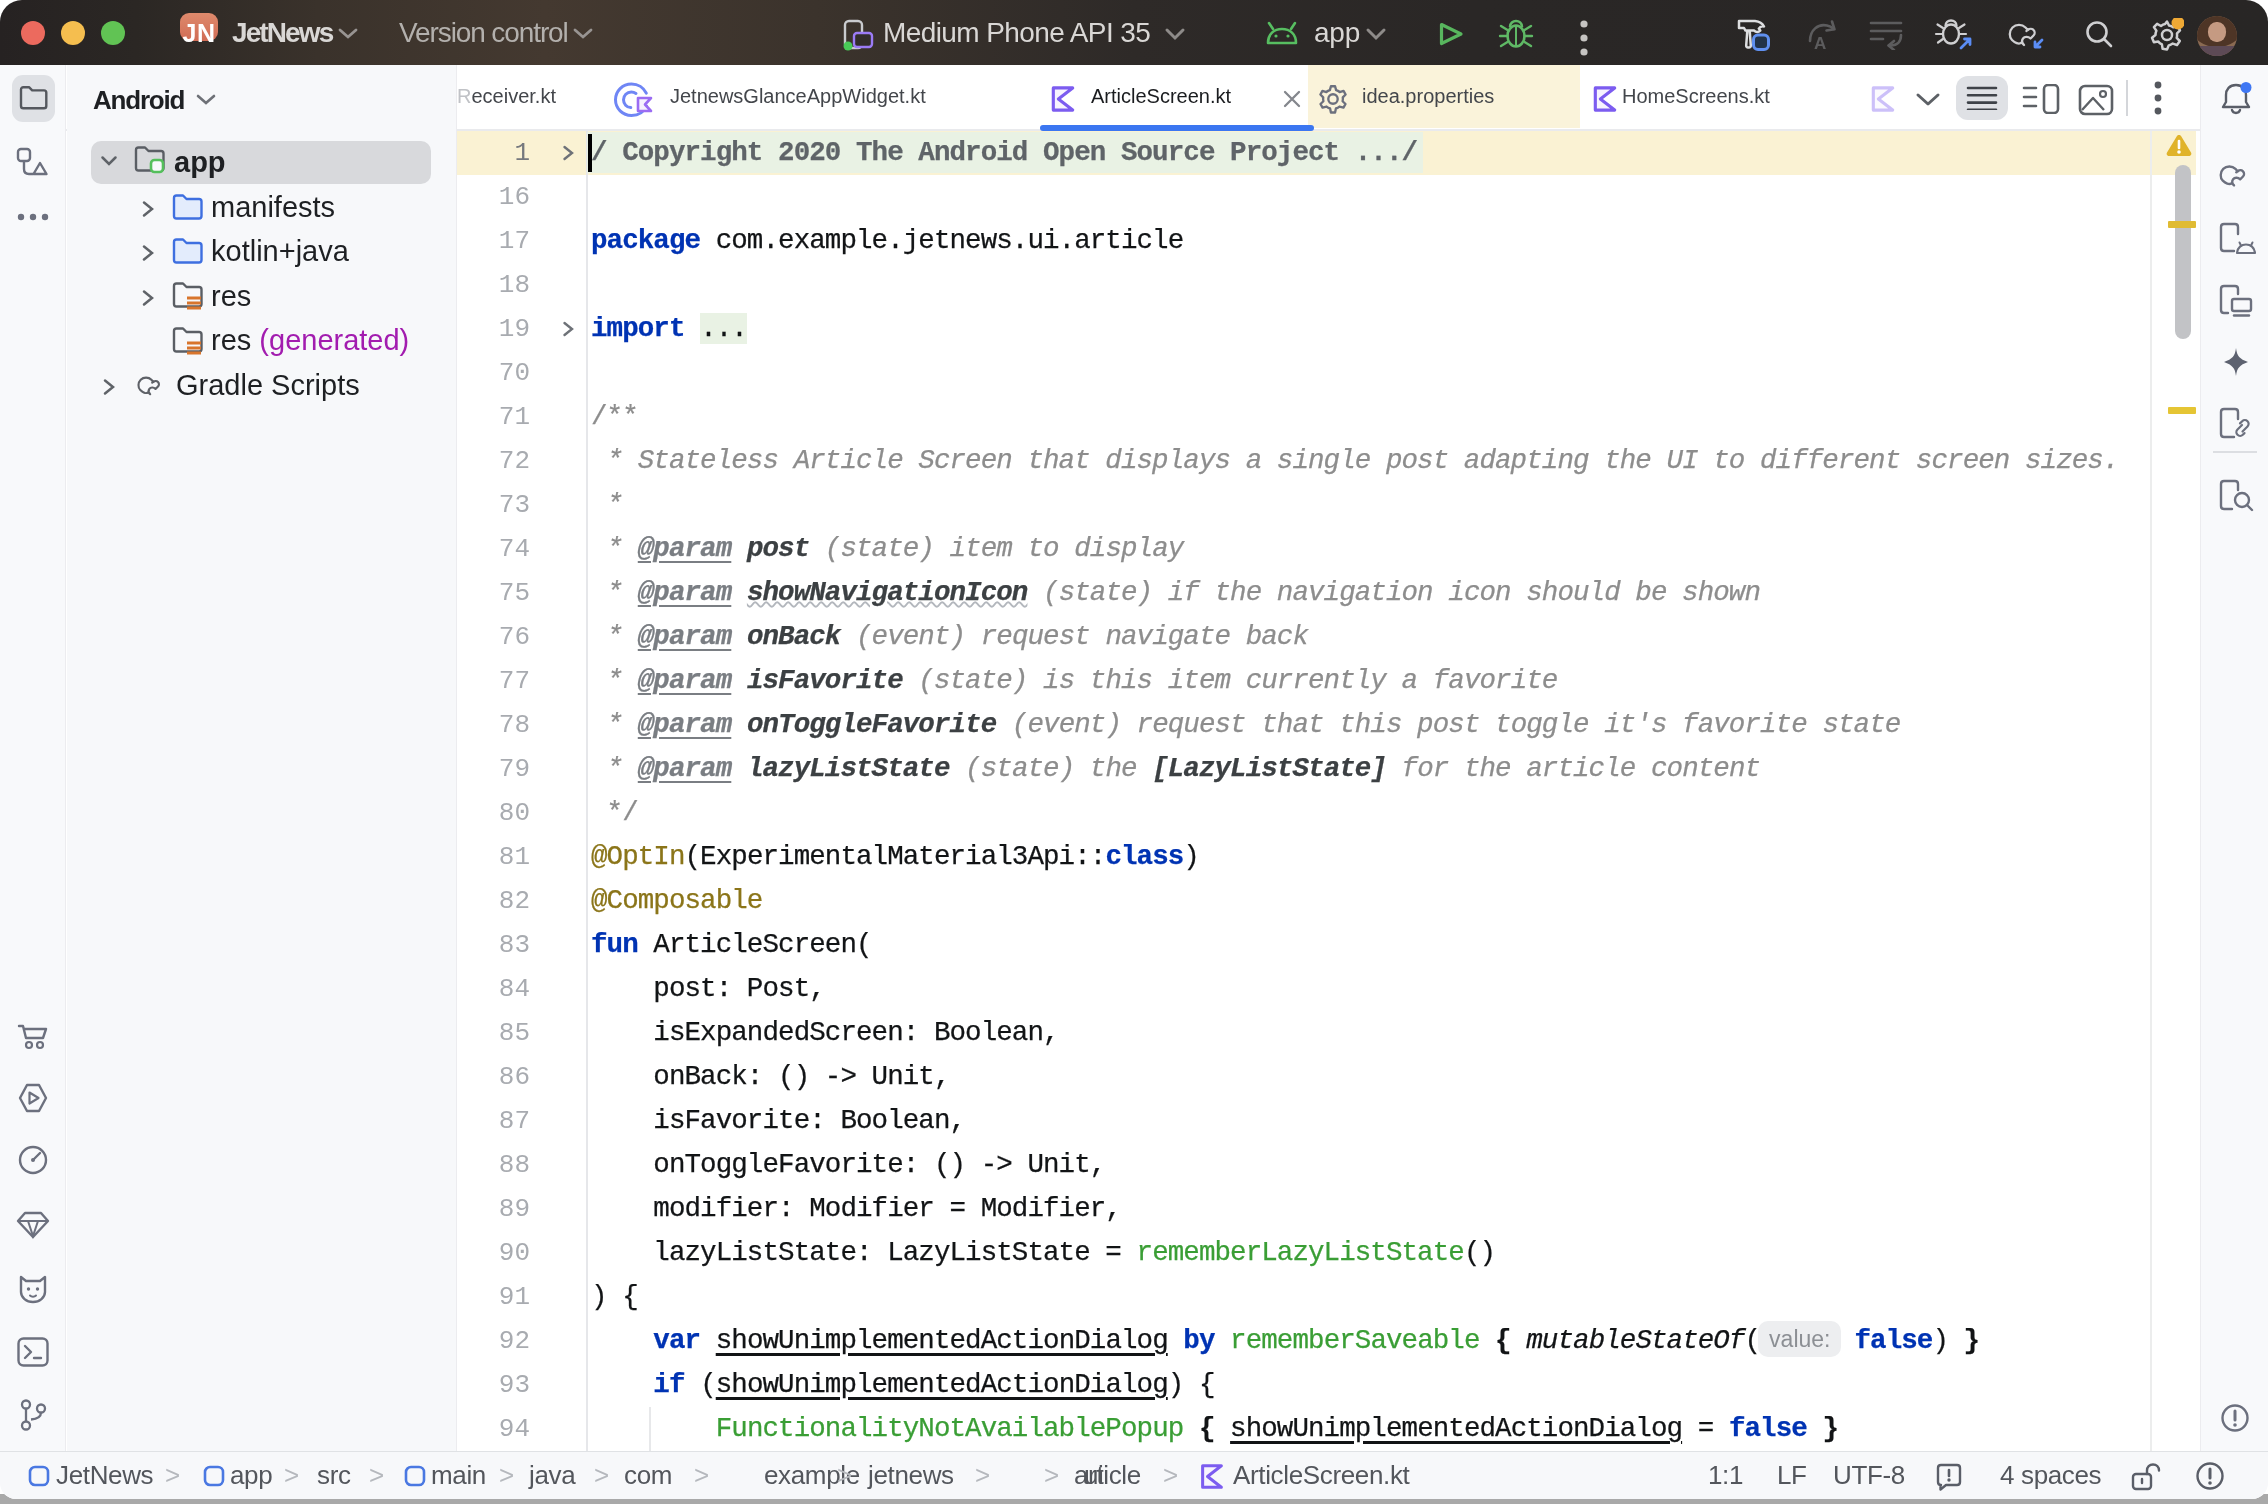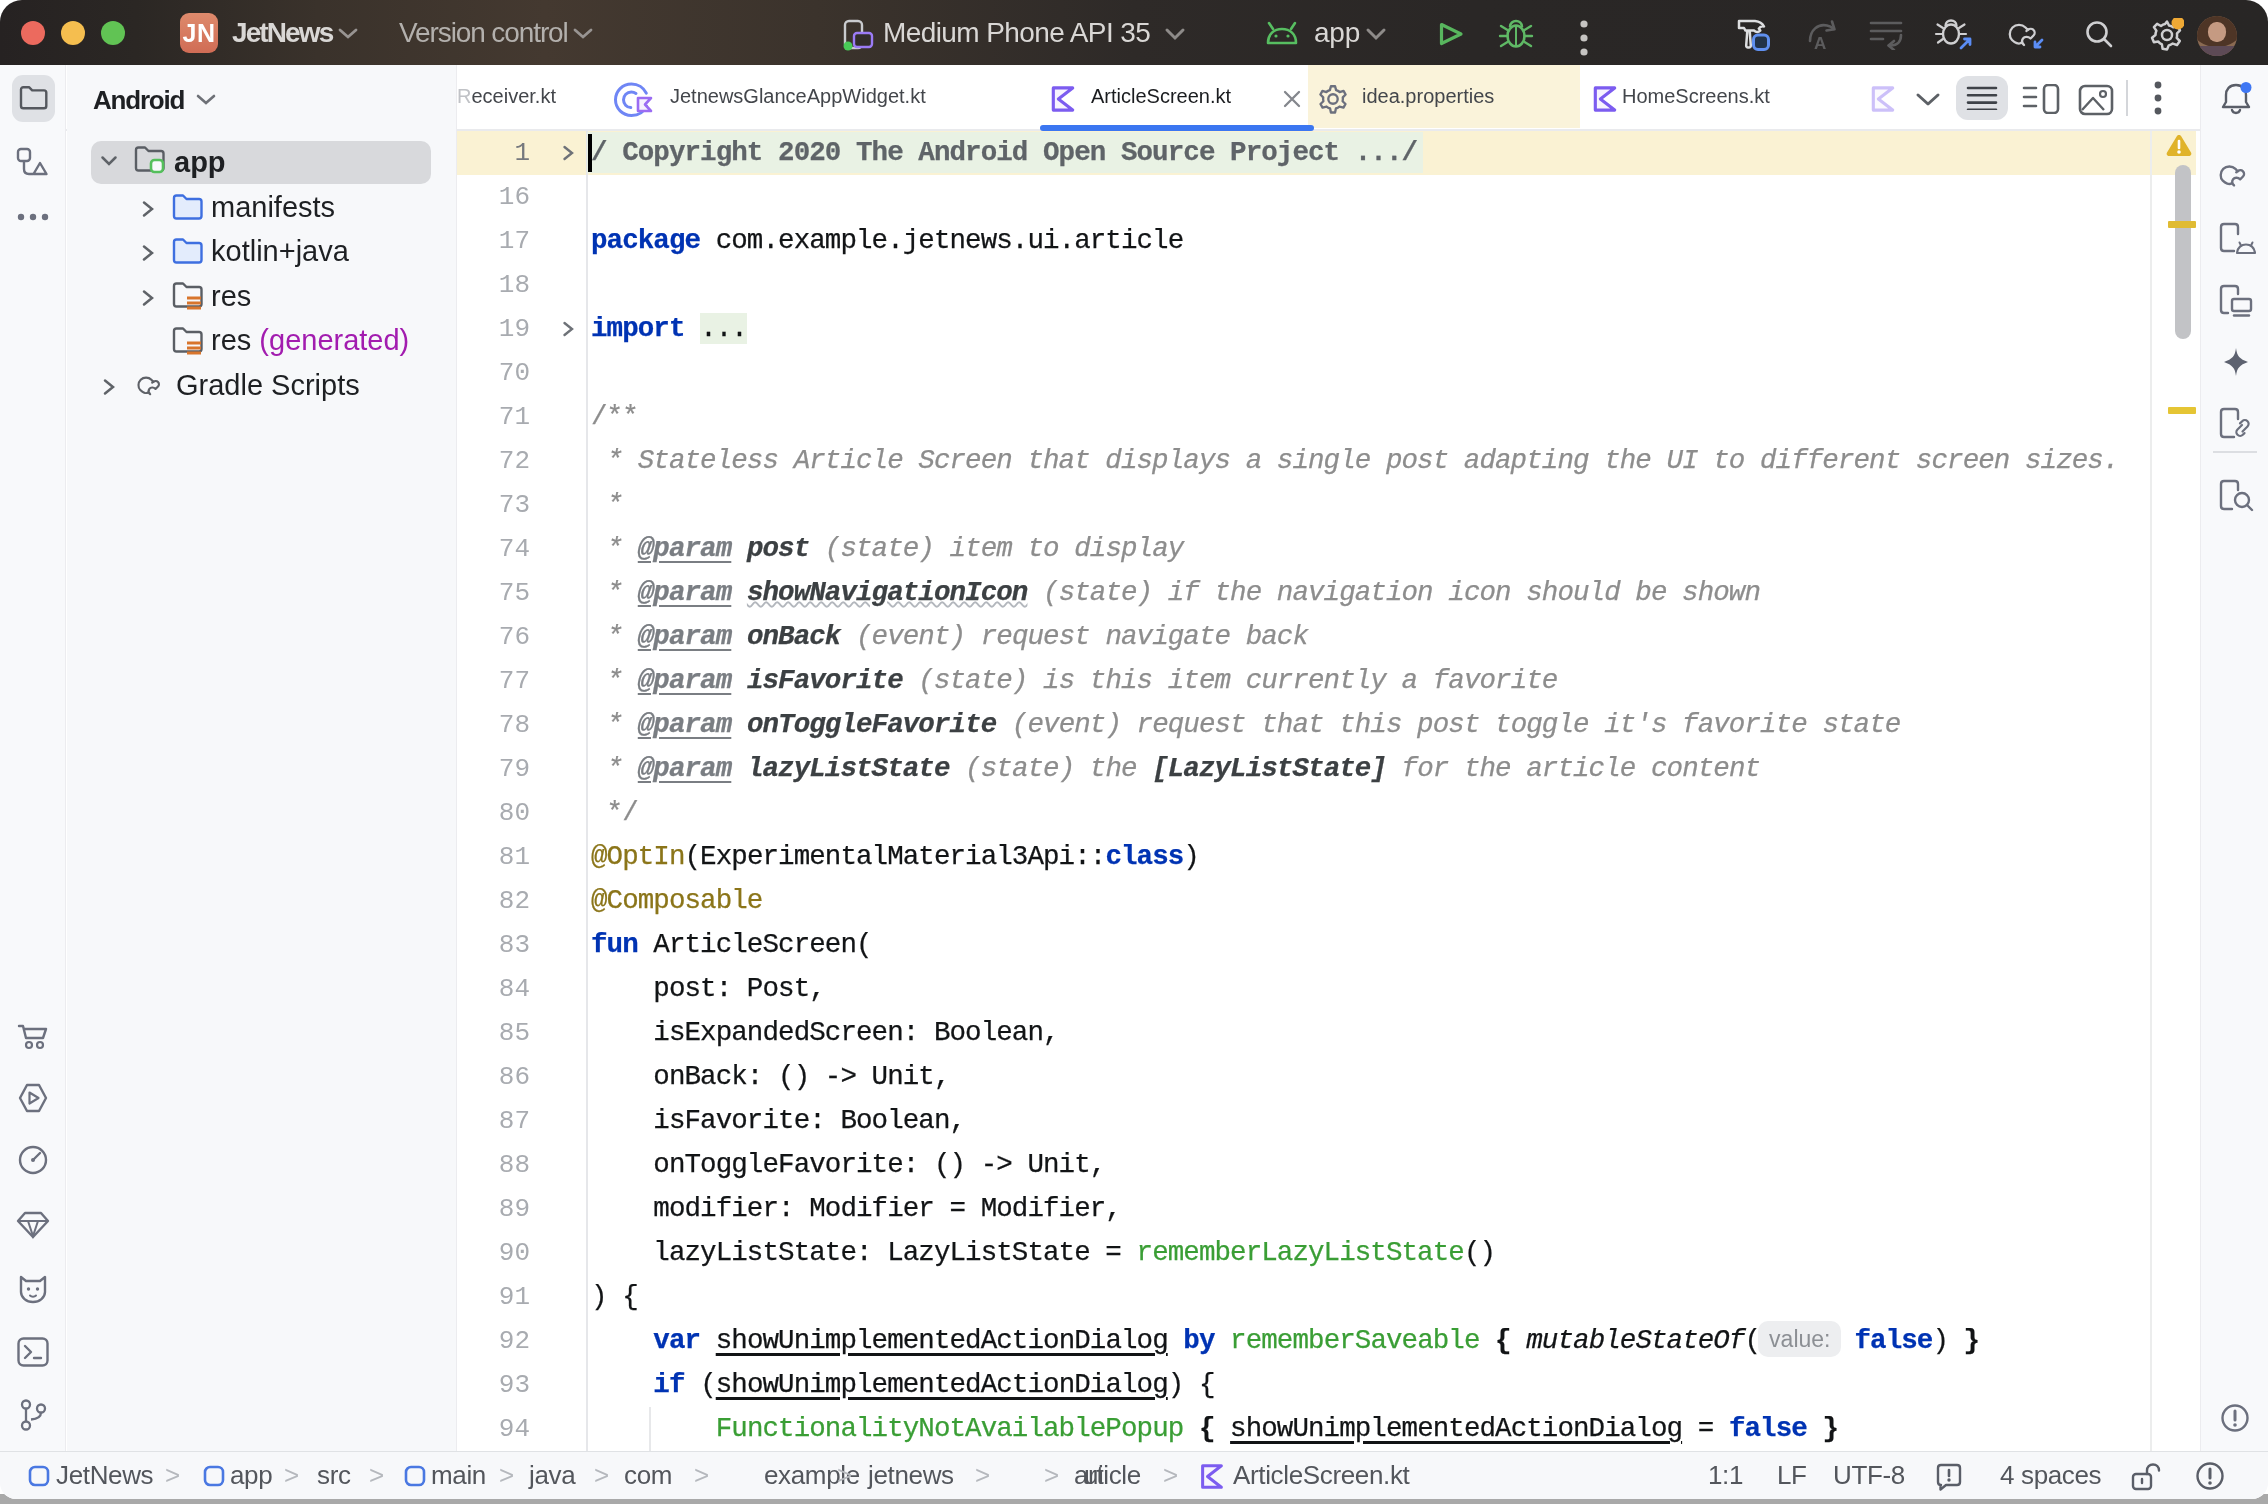--- a/index.html
+++ b/index.html
@@ -9,21 +9,21 @@
   #bottomedge { left:0; top:1494px; width:2268px; height:10px; background:#a9a9a9; }
   #win { left:0; top:0; width:2268px; height:1499px; background:#fff;
          border-radius:22px 22px 16px 16px; overflow:hidden; }
   
   #titlebar { left:0; top:0; width:2268px; height:65px;
     background:linear-gradient(90deg,#262222 0%,#2b2724 6%,#3a322b 14%,#443930 24%,#3b332c 36%,#2e2a28 50%,#2a2726 65%,#282625 100%);
   }
   .tl { width:24px; height:24px; border-radius:50%; top:21px; }
   .ttext { font-size:28px; color:#d9d7d5; line-height:65px; white-space:nowrap; }
   .tdim { color:#b3b0ad; }
-  #jn { left:180px; top:13px; width:38px; height:40px; border-radius:9px;
+  #jn { left:180px; top:13px; width:38px; height:28px; border-radius:9px;
         background:linear-gradient(180deg,#de8a6c 0%,#d06c55 100%);
         color:#fff; font-size:25px; font-weight:700; text-align:center; line-height:40px; letter-spacing:0.5px;}
   
   #tabbar { left:0; top:65px; width:2200px; height:66px; background:#fff; border-bottom:2px solid #e9eaed; }
   .tabtext { font-size:20px; color:#43464b; line-height:63px; white-space:nowrap; }
   #activeunderline { left:1040px; top:125px; width:274px; height:6px; background:#3b76f1; border-radius:3px; }
   #yellowtab { left:1308px; top:0px; width:272px; height:63px; background:#faf3da; }
   
   #leftstrip { left:0; top:65px; width:66px; height:1386px; background:#f8f9fb; border-right:1px solid #ececef; }
   

